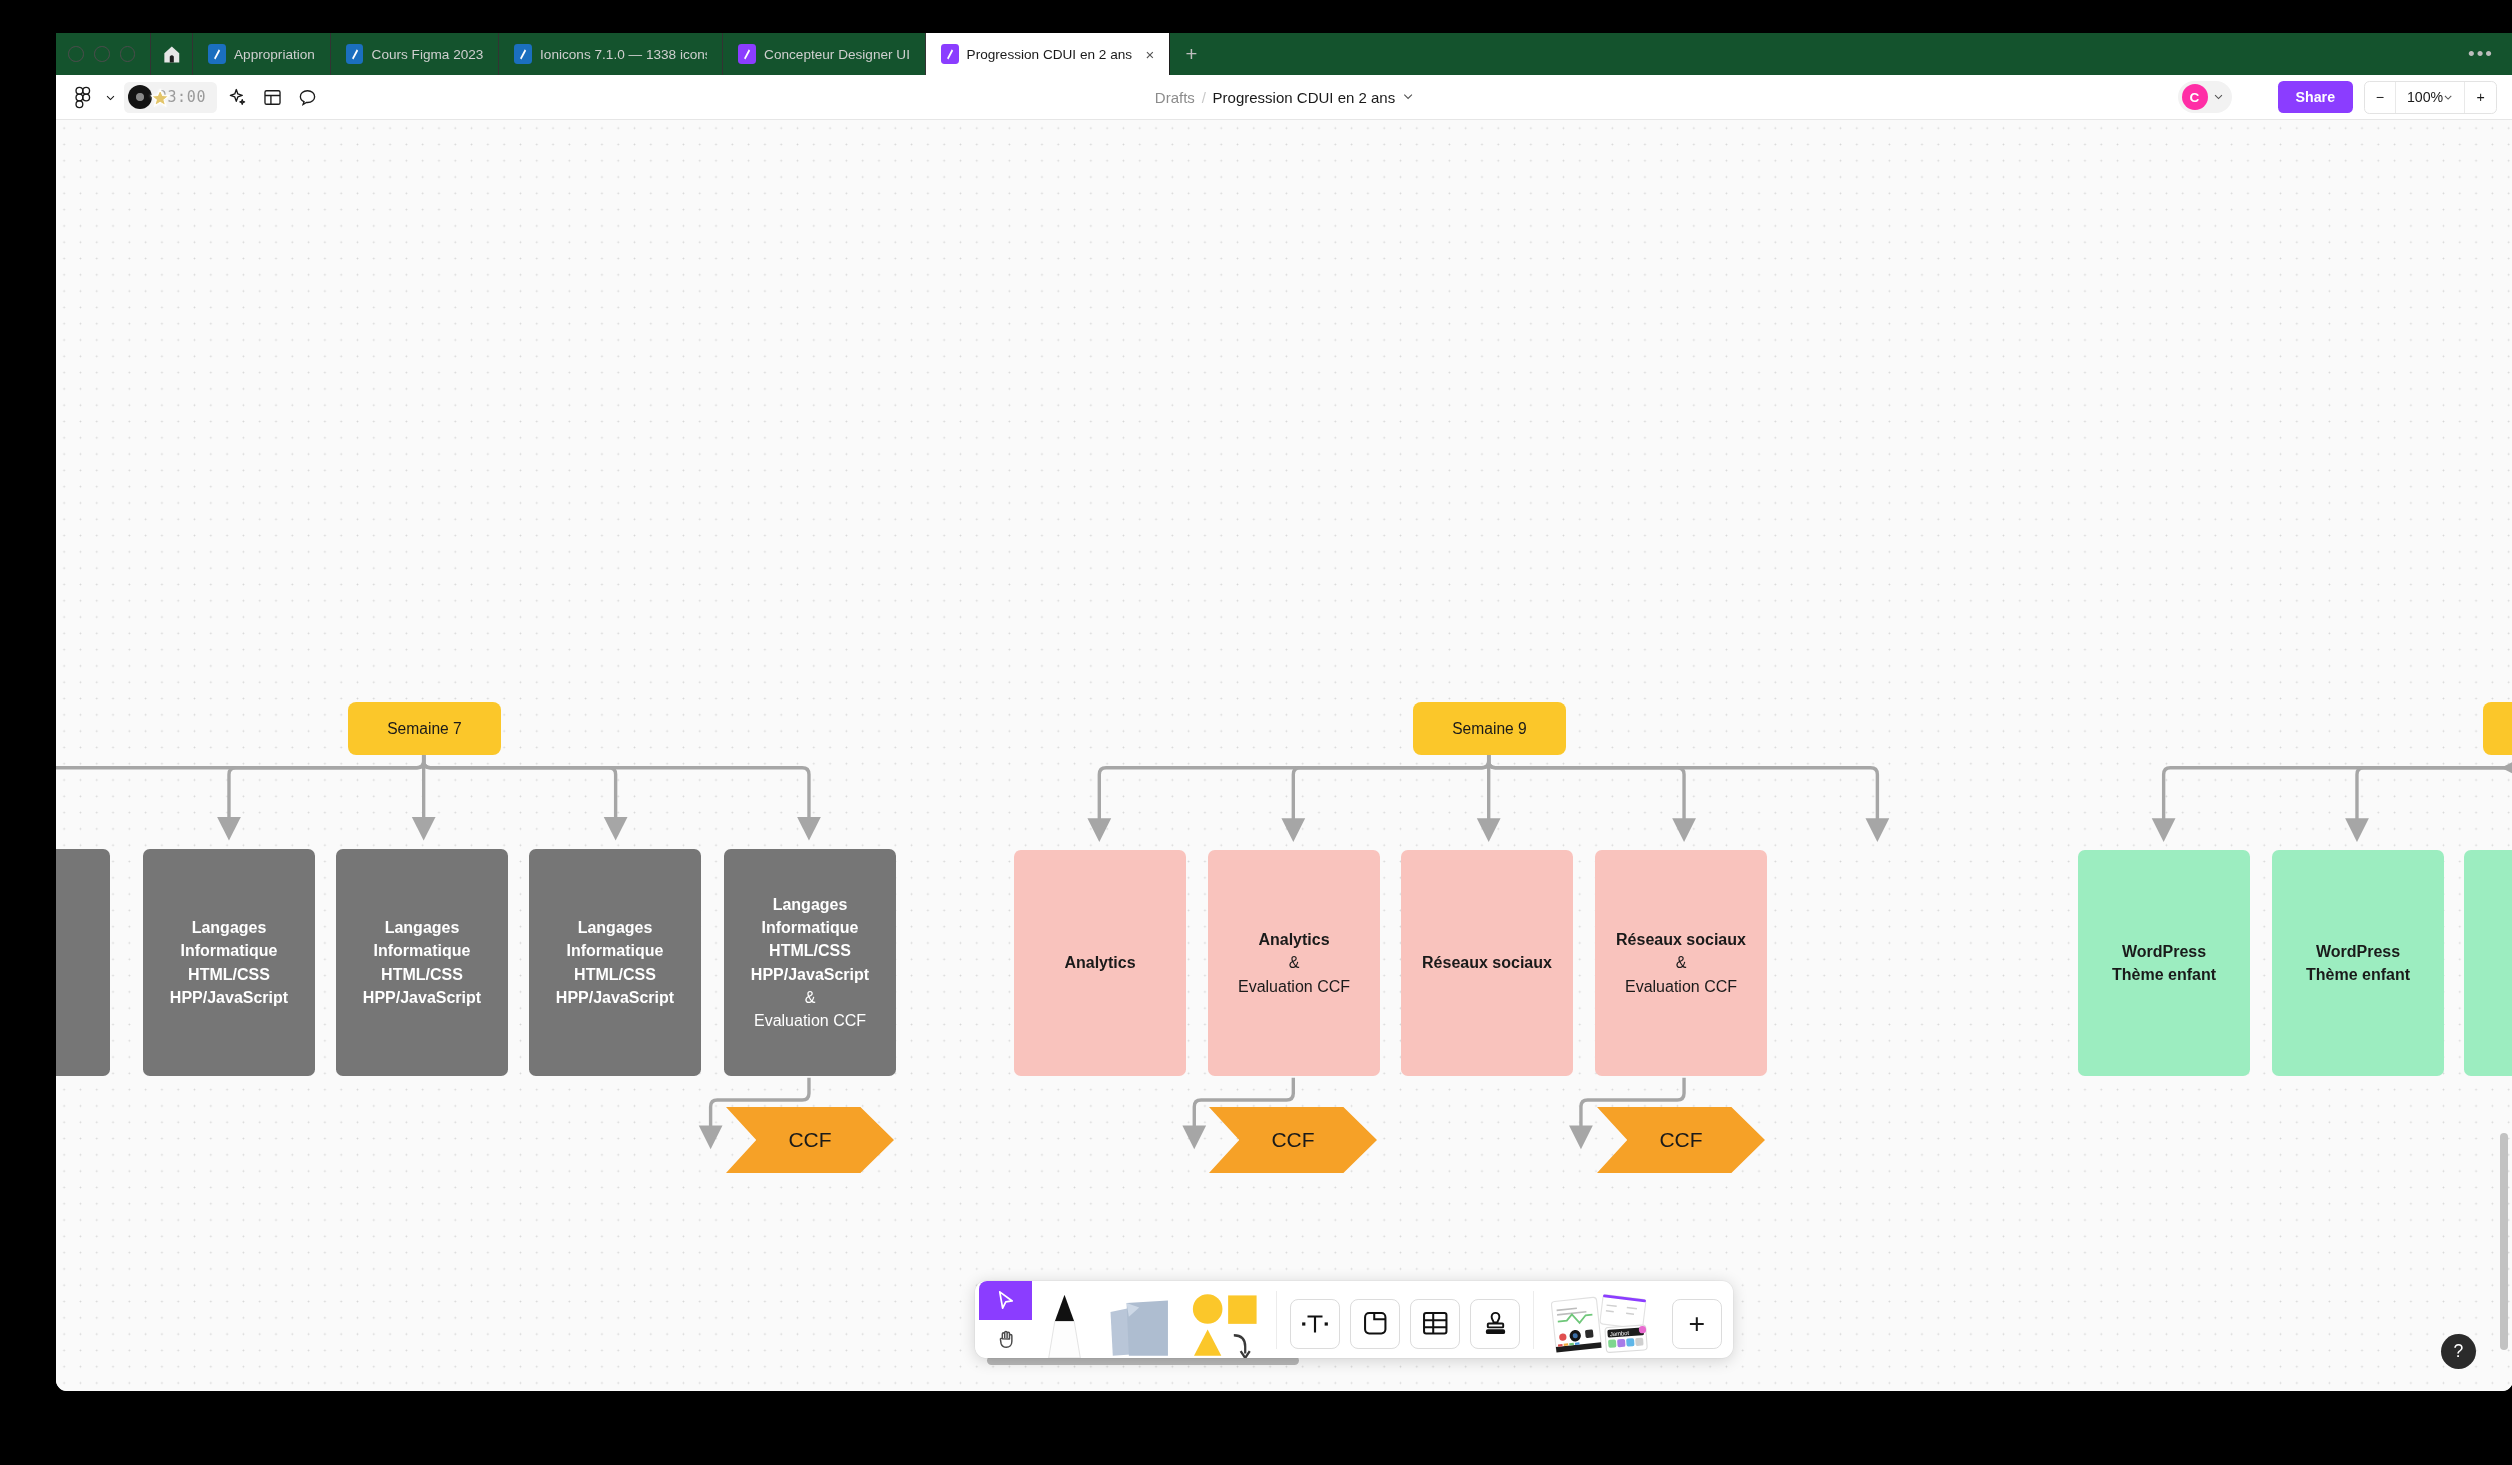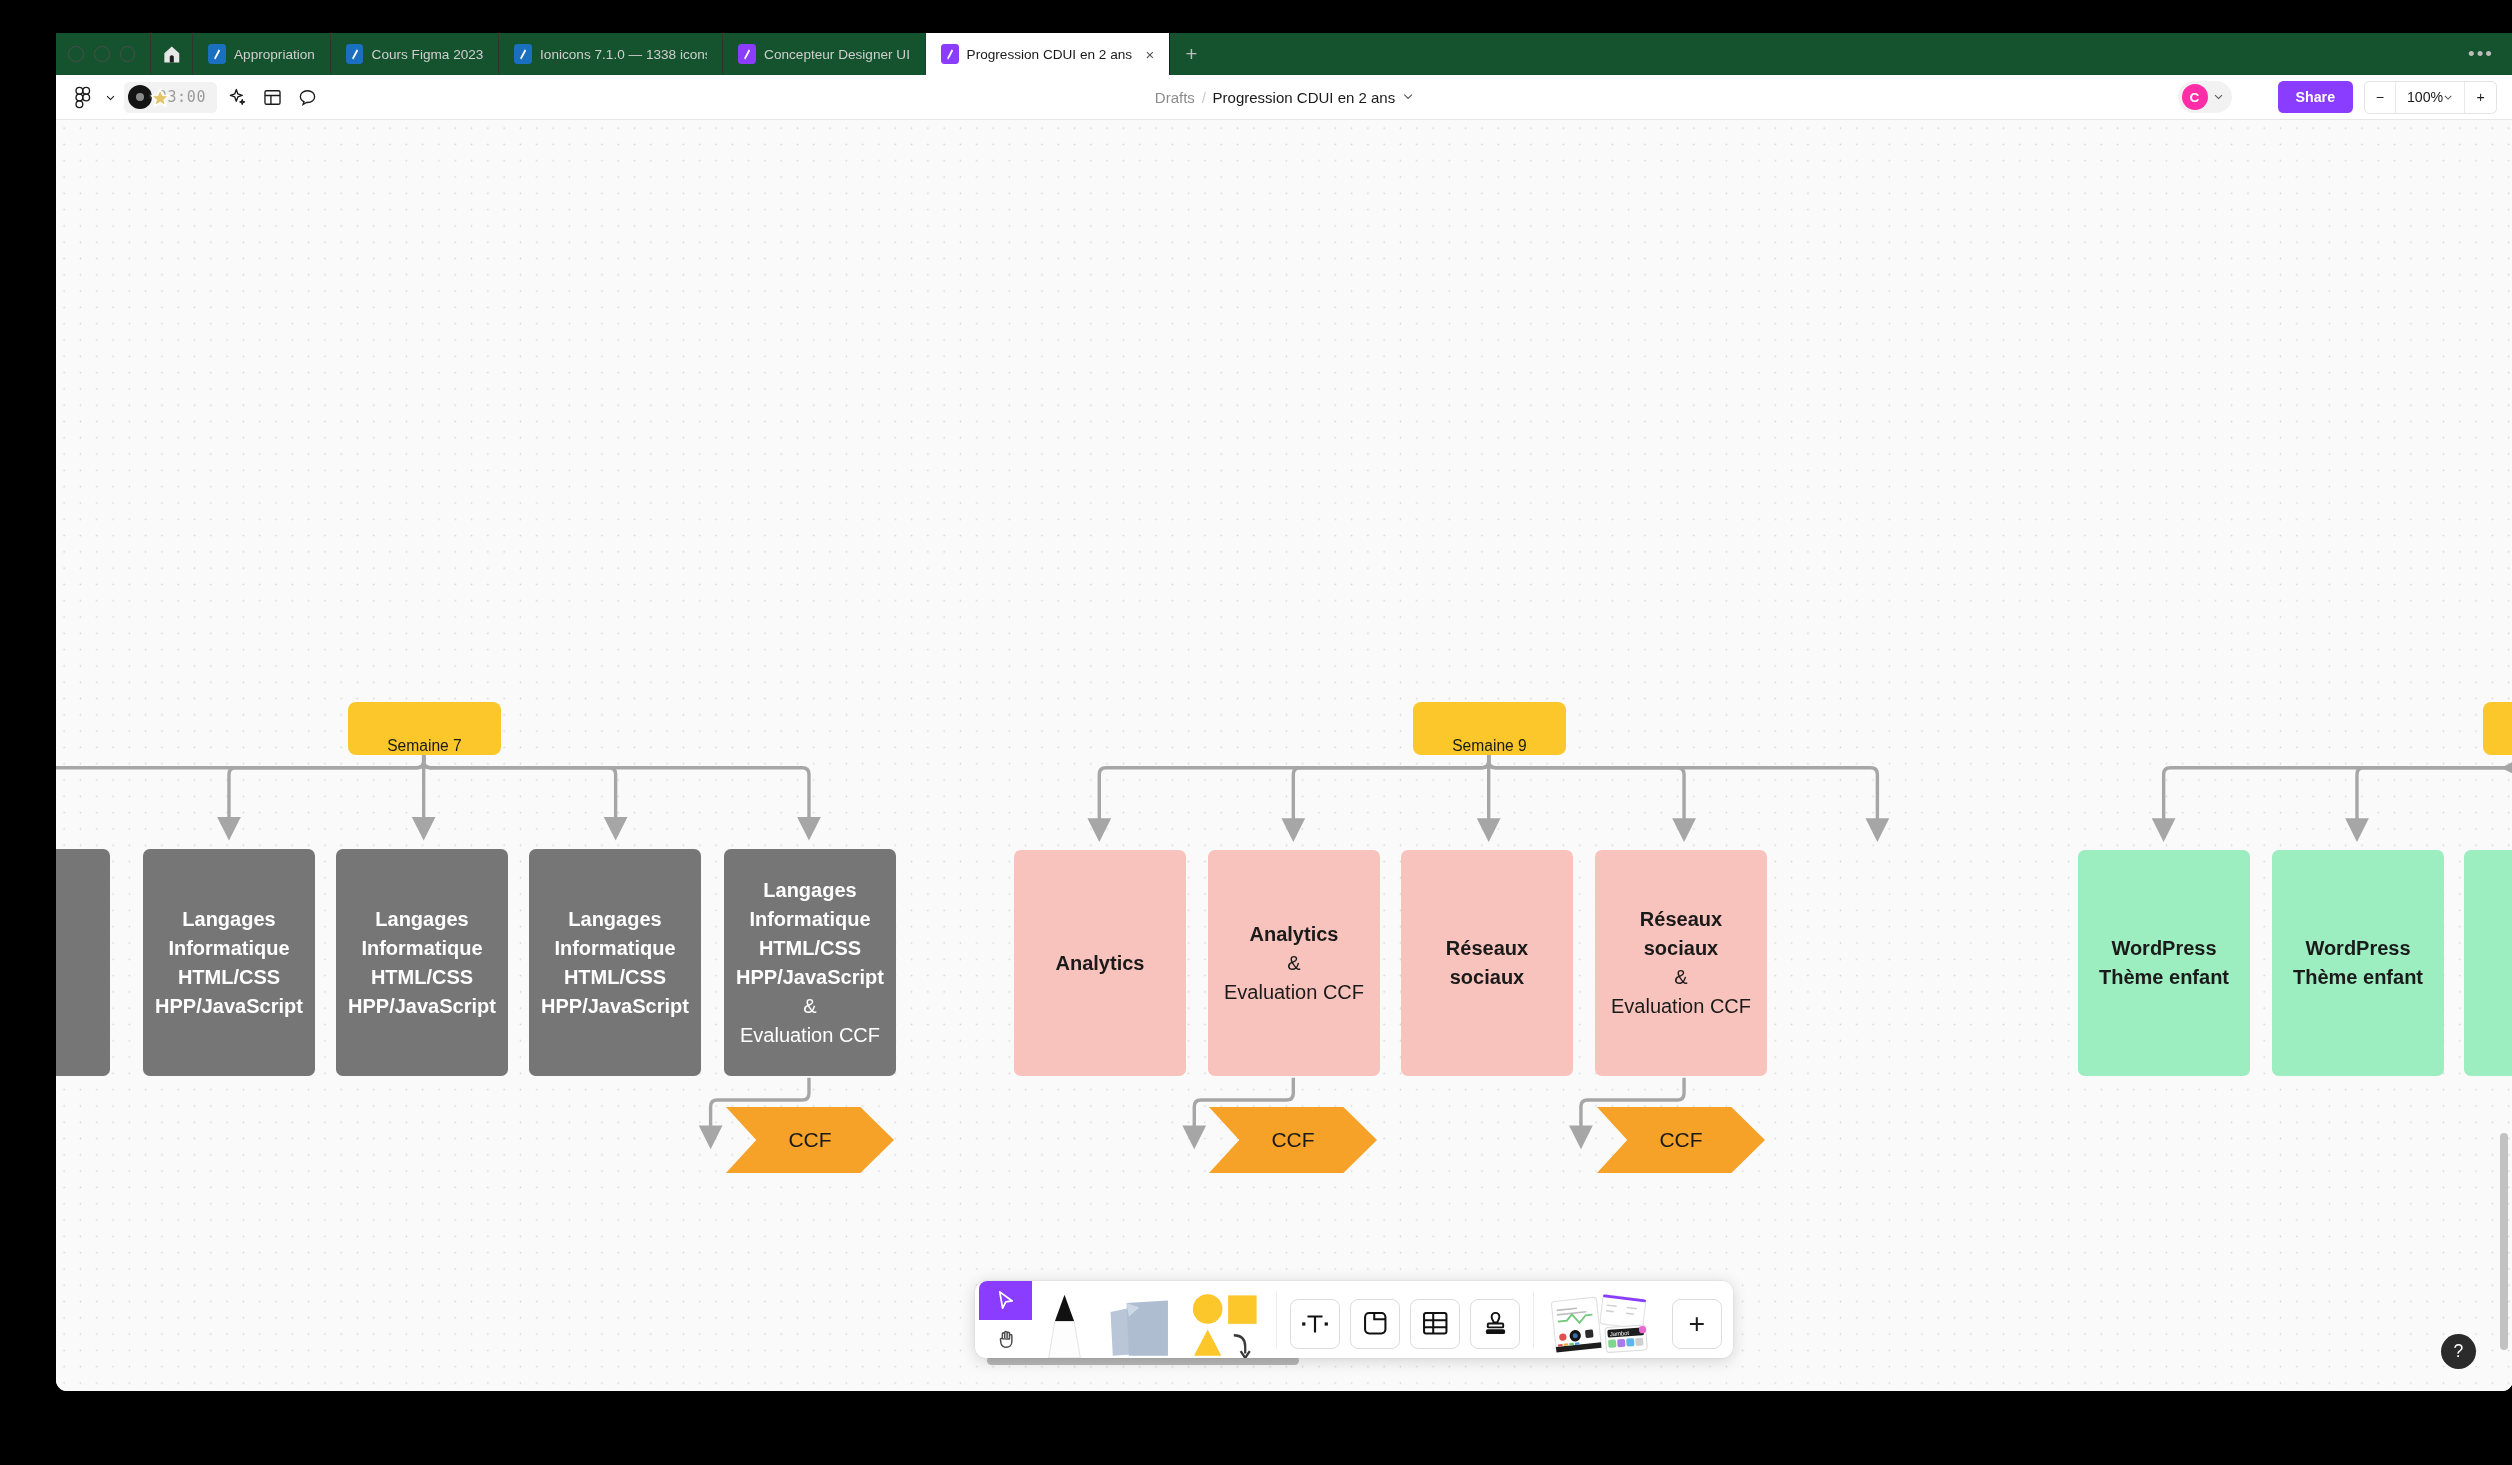--- a/index.html
+++ b/index.html
@@ -180,36 +180,36 @@
   }
   #board { position: absolute; left: 0; top: 0; width: 100%; height: 100%; }
 
   .node { position: absolute; }
 
   .week {
     border-radius: 8.1px;
     background: #FBC72A;
     color: #1a1a1a;
     font-size: 15.6px;
-    display: flex; align-items: flex-end; justify-content: center;
+    display: flex; align-items: center; justify-content: center;
     height: 53px;
   }
   .card {
     border-radius: 6.8px;
     display: flex; flex-direction: column;
     align-items: center; justify-content: center;
     text-align: center;
     line-height: 1.45;
     padding: 5.4px;
   }
   .card.gray { background: #767676; color: #ffffff; }
   .card.pink { background: #F9C3BD; color: #1a1a1a; }
   .card.yellow { background: #FAE6A0; color: #1a1a1a; }
   .card.green { background: #9CEDC0; color: #1a1a1a; }
-  .card .ln { font-size: 20px; }
+  .card .ln { font-size: 16px; }
   .card .ln.b { font-weight: 700; }
 
   .ccf {
     height: 66px;
     background: #F6A127;
     color: #1a1a1a;
     font-size: 21px;
     display: flex; align-items: center; justify-content: center;
     clip-path: polygon(0% 0%, 80% 0%, 100% 50%, 80% 100%, 0% 100%, 18% 50%);
   }

